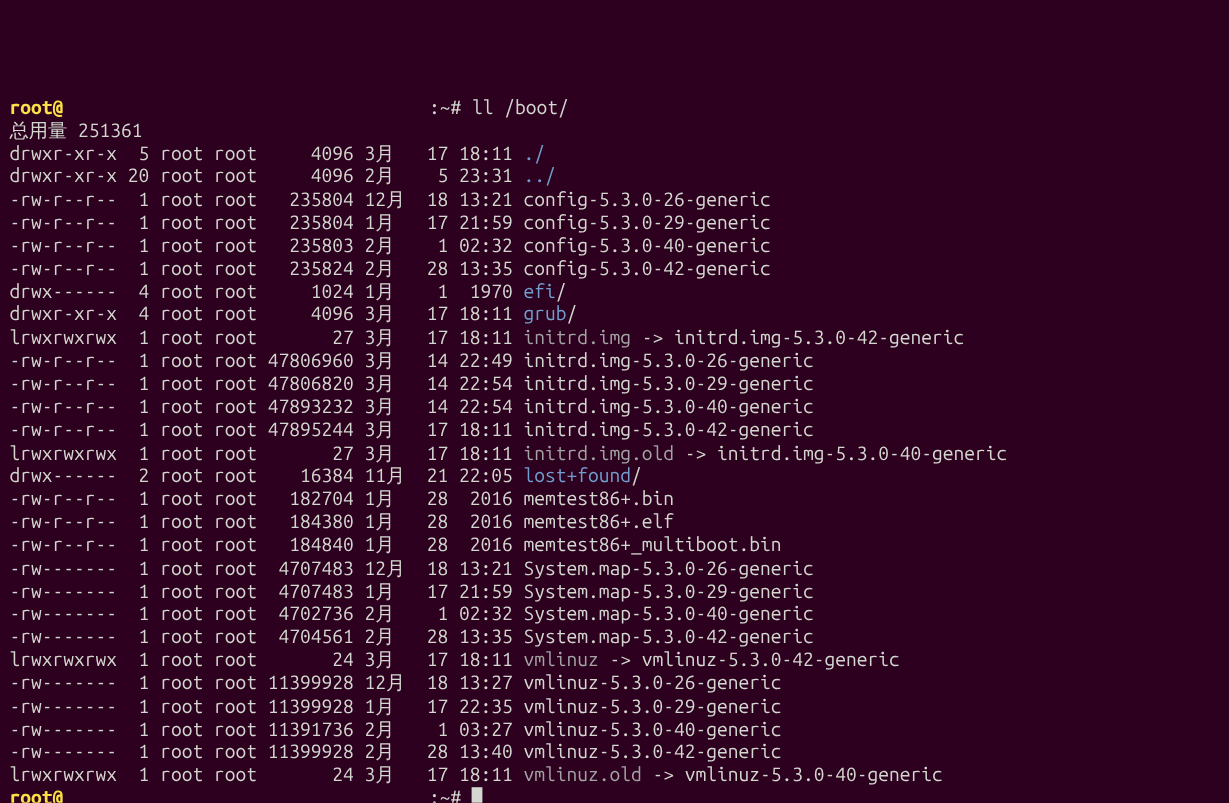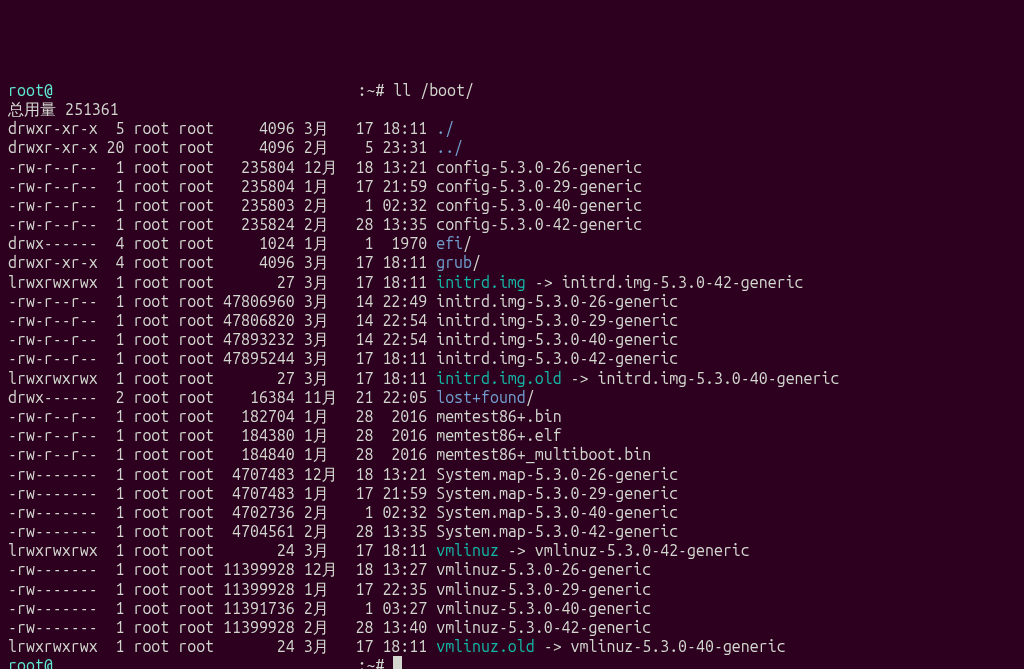--- a/index.html
+++ b/index.html
@@ -9,23 +9,23 @@
       color: #d3d7cf;
       font-family: "Ubuntu Mono", "Courier New", monospace;
       font-size: 16px;
       line-height: 1.2;
       white-space: pre;
       overflow: hidden;
       width: 1024px;
       height: 669px;
       box-sizing: border-box;
     }
-    .green { color: #5eead4; }
+    .green { color: #fde047; font-weight: bold; }
     .blue  { color: #729fcf; }
-    .cyan  { color: #14b8a6; }
+    .cyan  { color: #a3a3a3; }
     .white { color: #d3d7cf; }
     .cursor {
       display: inline-block;
       background: #d3d7cf;
       width: 9px;
       height: 18px;
       vertical-align: text-bottom;
     }
     .line { white-space: pre; }
   </style>

